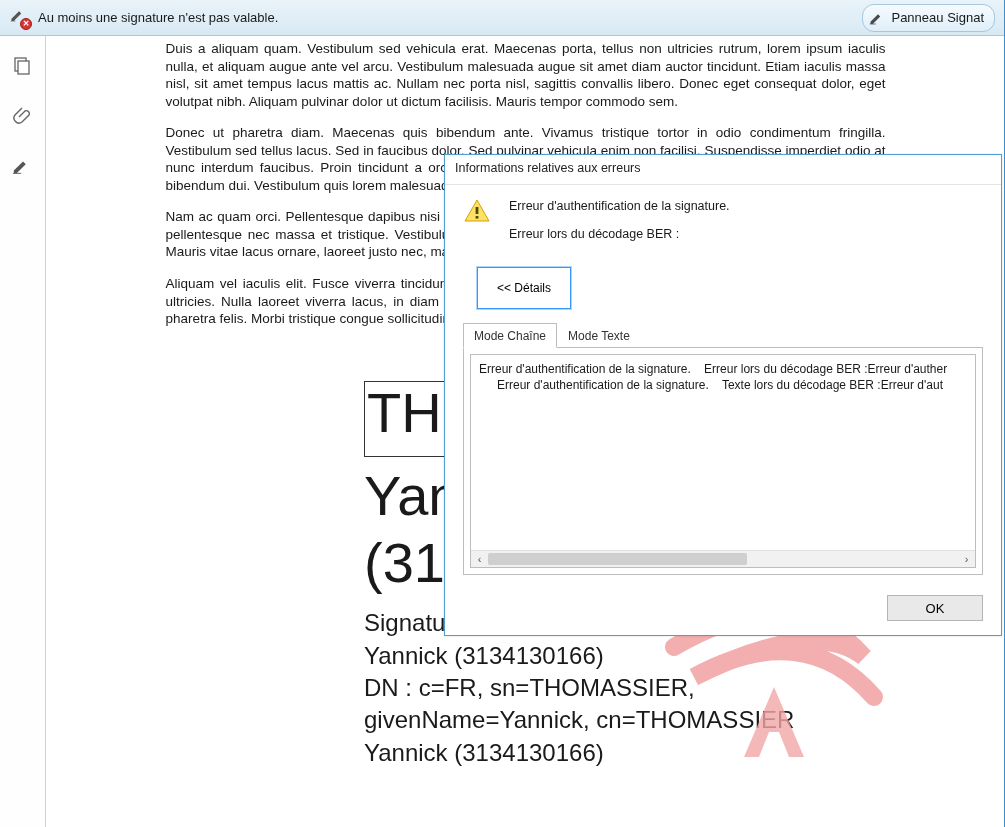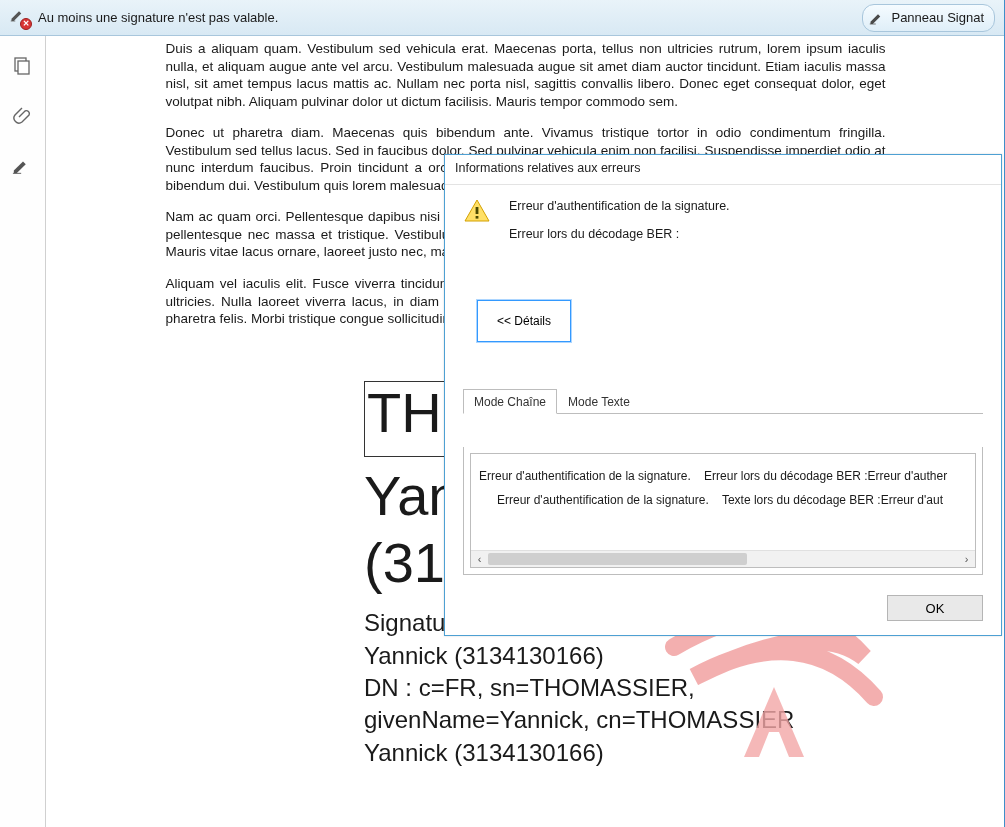--- a/index.html
+++ b/index.html
@@ -120,21 +120,21 @@
     box-shadow: 0 0 2px rgba(0,0,0,0.15);
     display:flex; flex-direction:column;
   }
   .dialog-title {
     height:30px; padding: 6px 10px;
     font-size:12.5px; color:#222;
     border-bottom:1px solid #e3e3e3;
   }
   .dialog-body {
     flex:1; padding: 12px 18px 10px 18px;
-    display:flex; flex-direction:column;gap:33px;
+    display:flex; flex-direction:column;
   }
   .err-row { display:flex; gap:18px; align-items:flex-start; margin-bottom:6px; }
   .warn-icon {
     width:28px; height:28px;
     display:flex; align-items:center; justify-content:center;
   }
   .warn-tri { width:26px; height:24px; }
   .err-texts { display:flex; flex-direction:column; gap:14px; font-size:12.5px; padding-top:2px; }
 
   .details-btn {
@@ -177,21 +177,21 @@
   }
   .err-list {
     border:1px solid #bdbdbd;
     flex:1;
     font-size:12px;
     overflow:hidden;
     position:relative;
     padding:6px 4px;
     white-space:nowrap;
   }
-  .err-list .line { padding:1px 4px;margin-top:8px; }
+  .err-list .line { padding:1px 4px; }
   .err-list .line.indent { padding-left:22px; }
   .hscroll {
     position:absolute; left:0; right:0; bottom:0; height:17px;
     background:#f1f1f1; border-top:1px solid #e0e0e0;
     display:flex; align-items:center;
   }
   .hscroll .arrow { width:17px; height:17px; display:flex; align-items:center; justify-content:center; color:#555; font-size:11px; }
   .hscroll .track { flex:1; height:17px; position:relative; }
   .hscroll .thumb { position:absolute; left:0; top:2px; height:12px; width:55%; background:#cfcfcf; border-radius:2px; }
 

